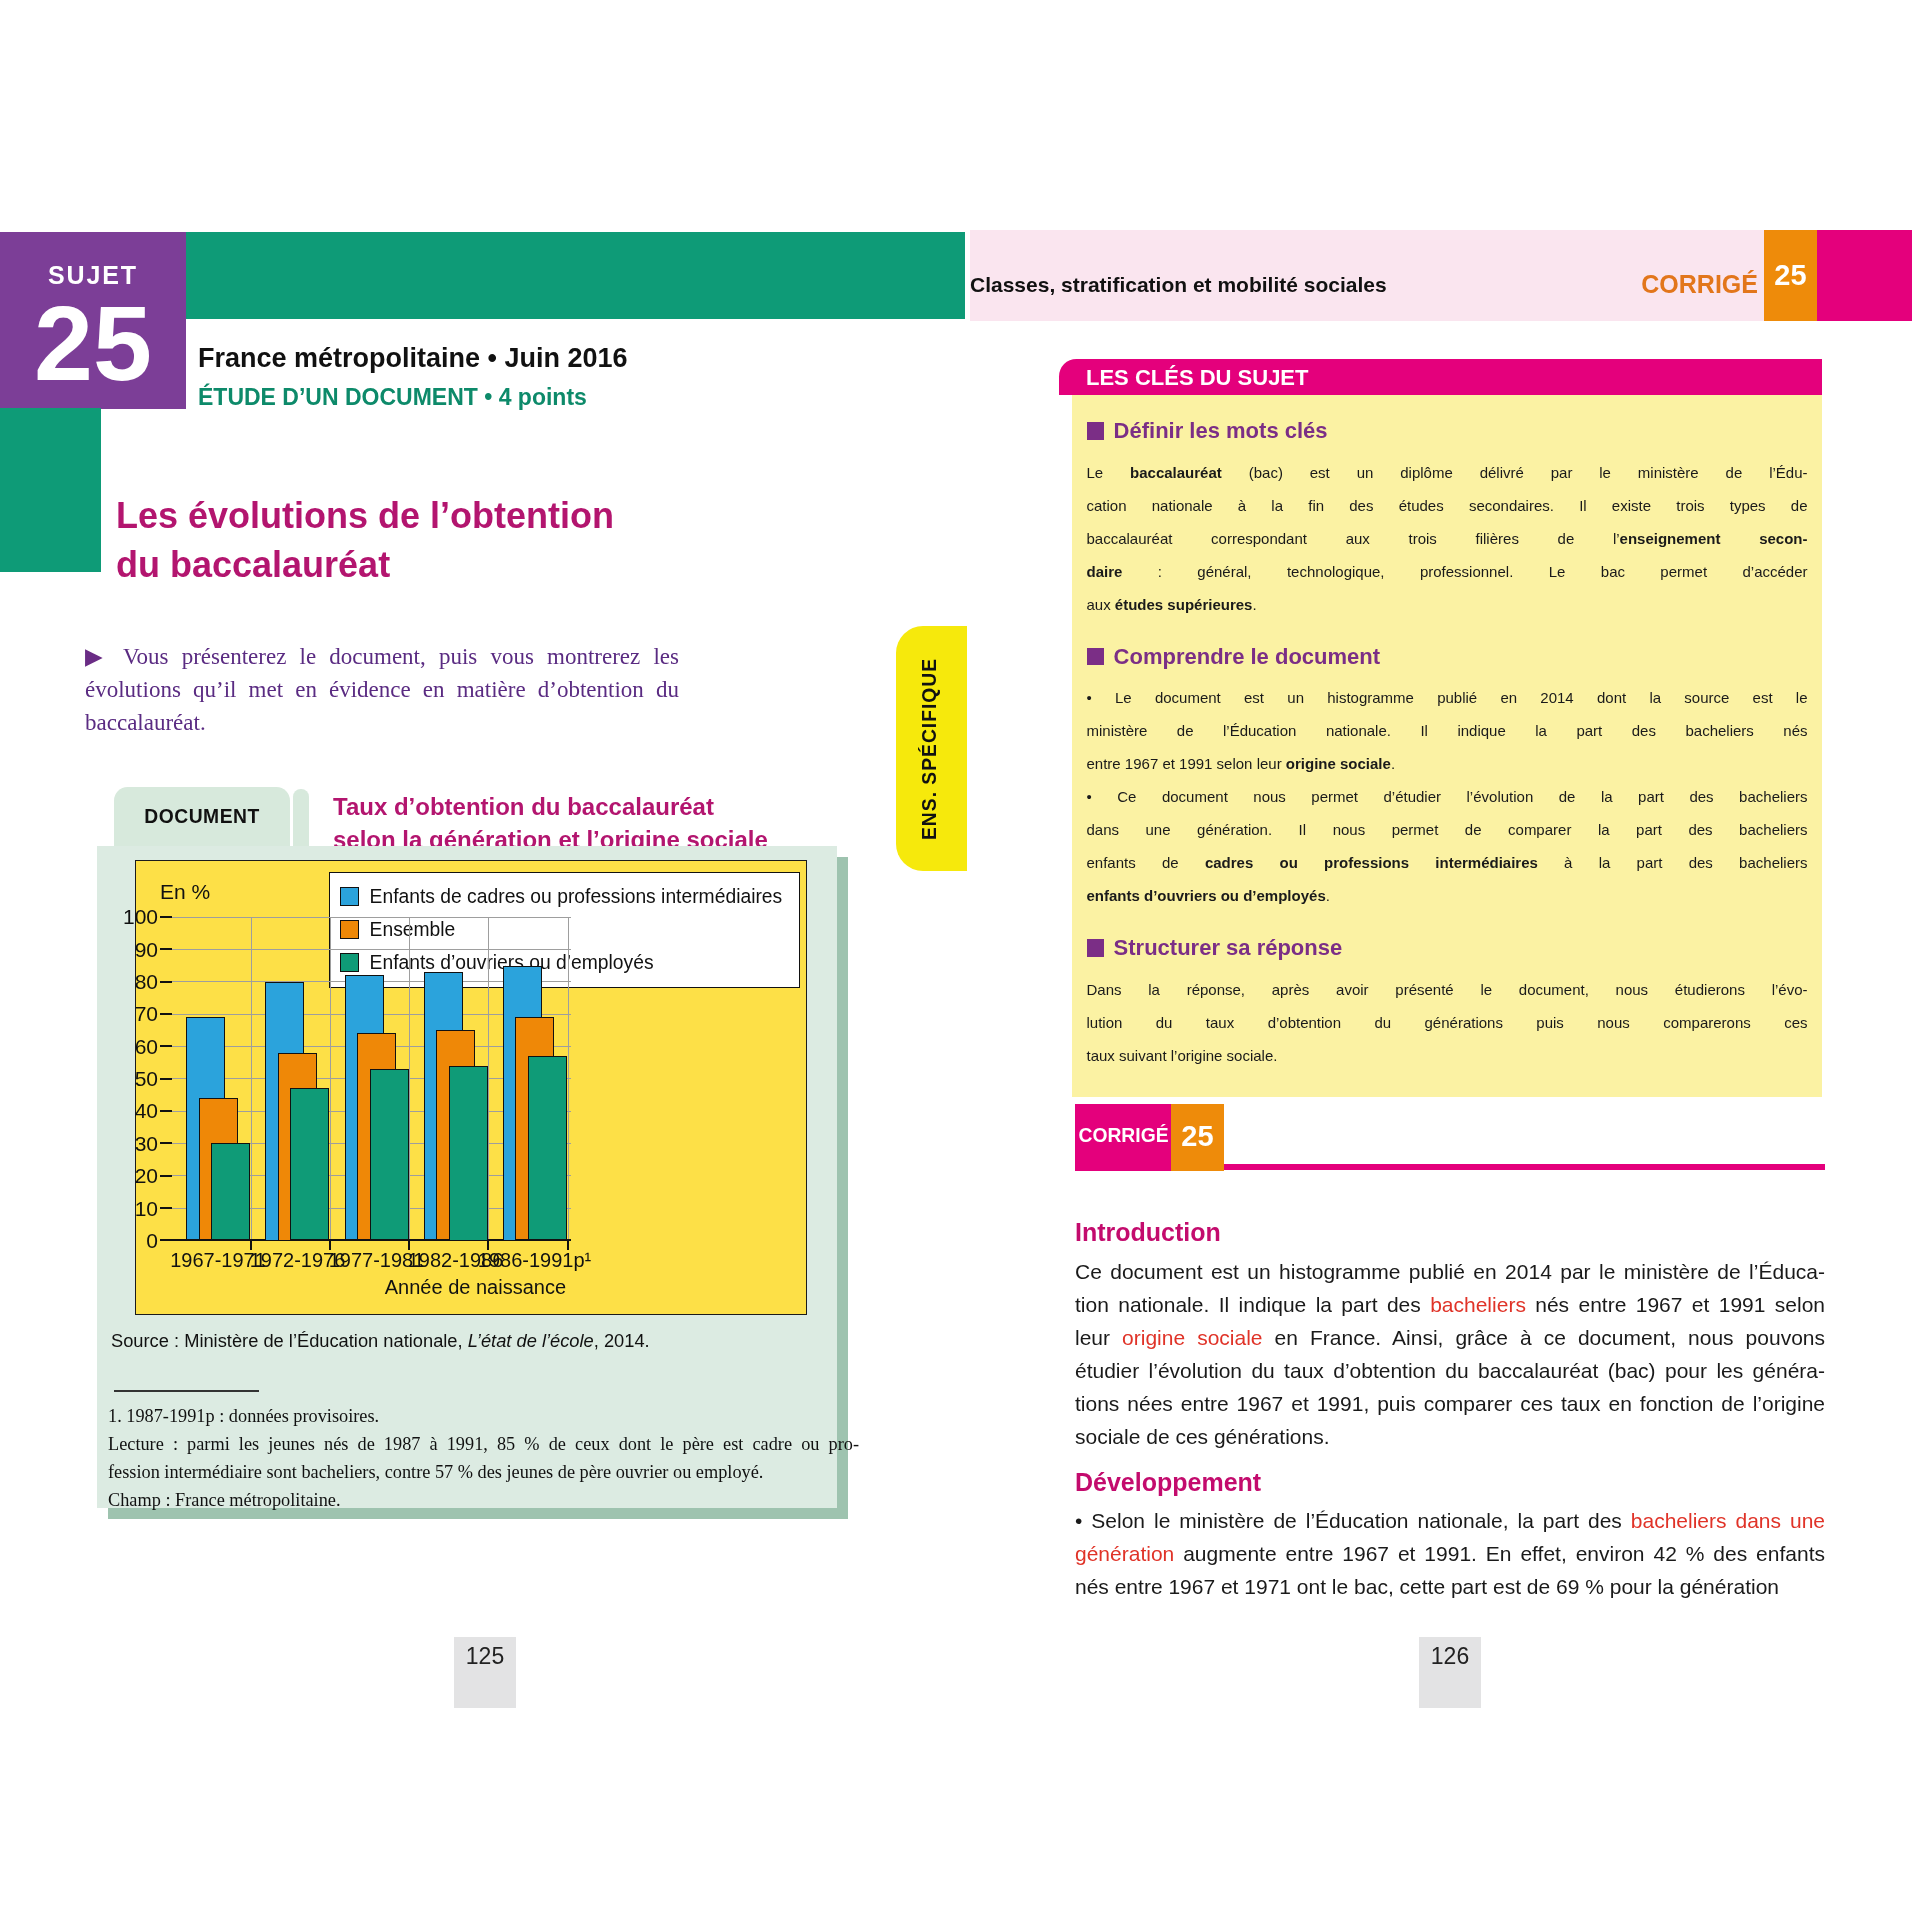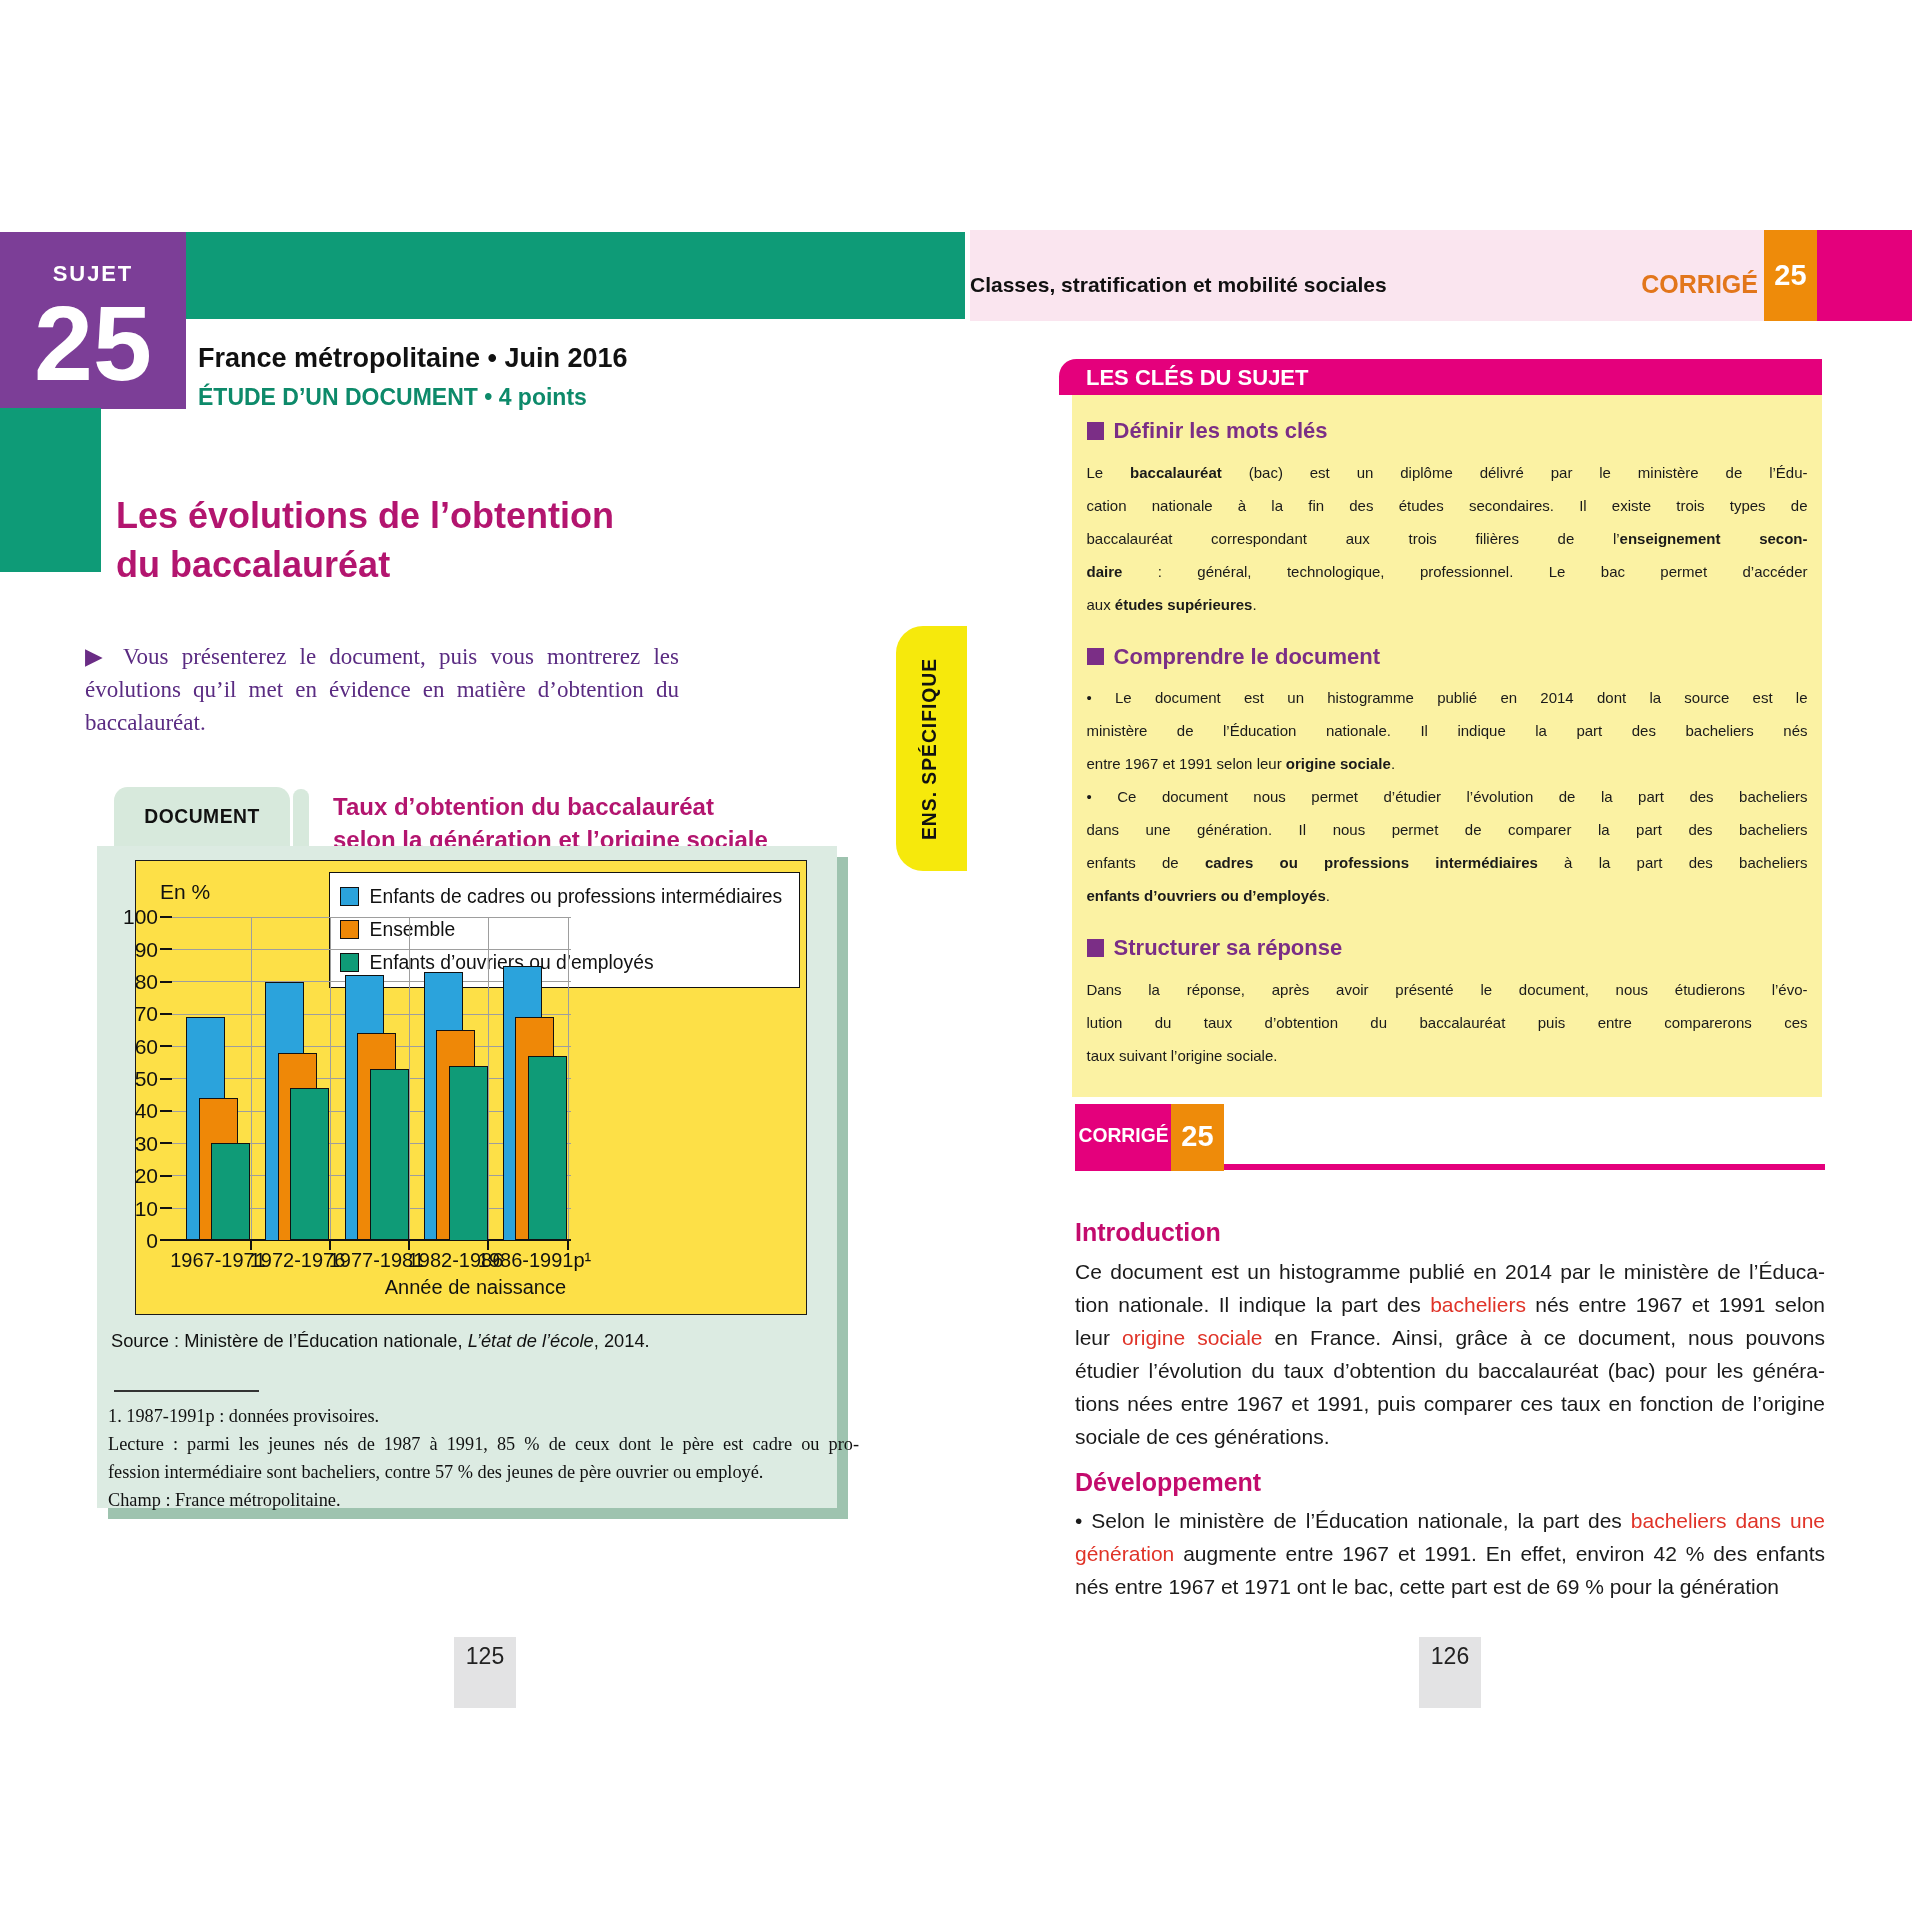--- a/index.html
+++ b/index.html
@@ -35,21 +35,21 @@
   .i{font-style:italic}
   .red{color:var(--red)}
   .arrow{color:#6A2C85}
   .jline{text-align:justify;text-align-last:justify}
   .jline.last{text-align-last:left}
   .serif{font-family:"Liberation Serif",serif}
 
   
   .green-band{left:186px;top:232px;width:779px;height:87px;background:var(--green)}
   .purple-block{left:0;top:232px;width:186px;height:177px;background:var(--purple-block);color:#fff;text-align:center}
-  .sujet-word{left:0;top:261px;width:186px;font-size:22px;font-weight:bold;letter-spacing:1.9px;color:#fff;text-align:center}
+  .sujet-word{left:0;top:261px;width:186px;font-size:25px;font-weight:bold;letter-spacing:1.9px;color:#fff;text-align:center}
   .sujet-num{left:0;top:286px;width:186px;font-size:106px;font-weight:bold;color:#fff;text-align:center;line-height:114px}
   .green-strip{left:0;top:408px;width:101px;height:164px;background:var(--green)}
   .hdr1{left:198px;top:343px;font-size:27px;font-weight:bold;color:#111}
   .hdr2{left:198px;top:384px;font-size:23px;font-weight:bold;color:var(--teal-sub)}
   .doc-title{left:116px;font-size:36px;font-weight:bold;color:var(--magenta-title);line-height:48px}
   .instr{left:85px;top:640px;width:594px;font-size:23px;line-height:33px;color:var(--instr-purple)}
 
   
   .panel-shadow{left:108px;top:857px;width:740px;height:662px;background:var(--panel-shadow)}
   .panel{left:97px;top:846px;width:740px;height:662px;background:var(--panel)}
@@ -274,21 +274,21 @@
         <div class="jline"><span>dans une génération. Il nous permet de comparer la part des bacheliers</span></div>
         <div class="jline"><span>enfants de </span><span class="b">cadres ou professions intermédiaires</span><span> à la part des bacheliers</span></div>
         <div class="jline last"><span class="b">enfants d’ouvriers ou d’employés</span><span>.</span></div>
       </div>
       <div class="khead">
         <span class="sq"></span>
         <span>Structurer sa réponse</span>
       </div>
       <div class="kbody">
         <div class="jline"><span>Dans la réponse, après avoir présenté le document, nous étudierons l’évo-</span></div>
-        <div class="jline"><span>lution du taux d’obtention du baccalauréat puis entre comparerons ces</span></div>
+        <div class="jline"><span>lution du taux d’obtention du générations puis nous comparerons ces</span></div>
         <div class="jline last"><span>taux suivant l’origine sociale.</span></div>
       </div>
     </div>
 </div>
 
 <div class="abs badge-pink">CORRIGÉ</div>
 <div class="abs badge-orange">25</div>
 <div class="abs badge-rule"></div>
 
 <div class="abs sec-head" style="top:1218px">Introduction</div>

